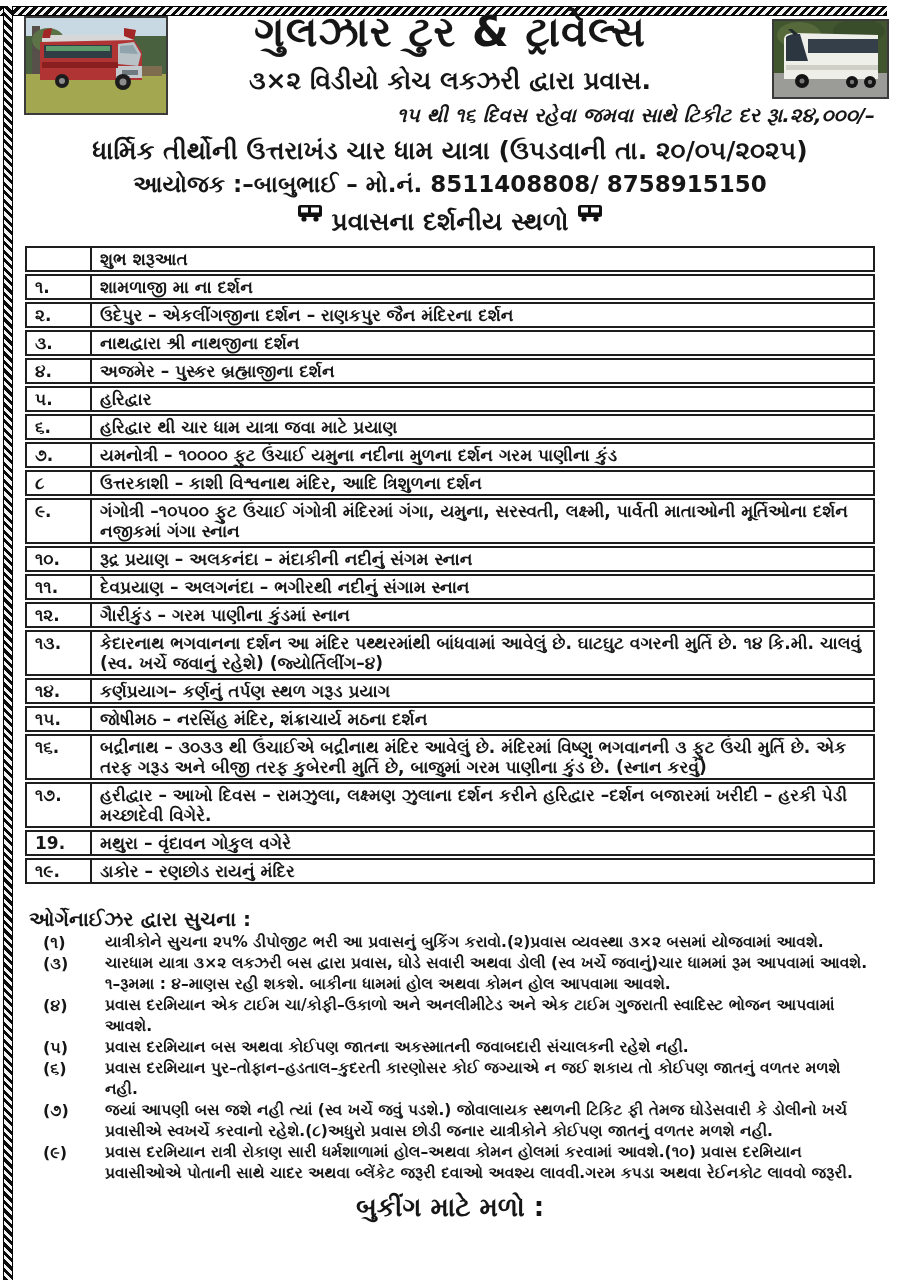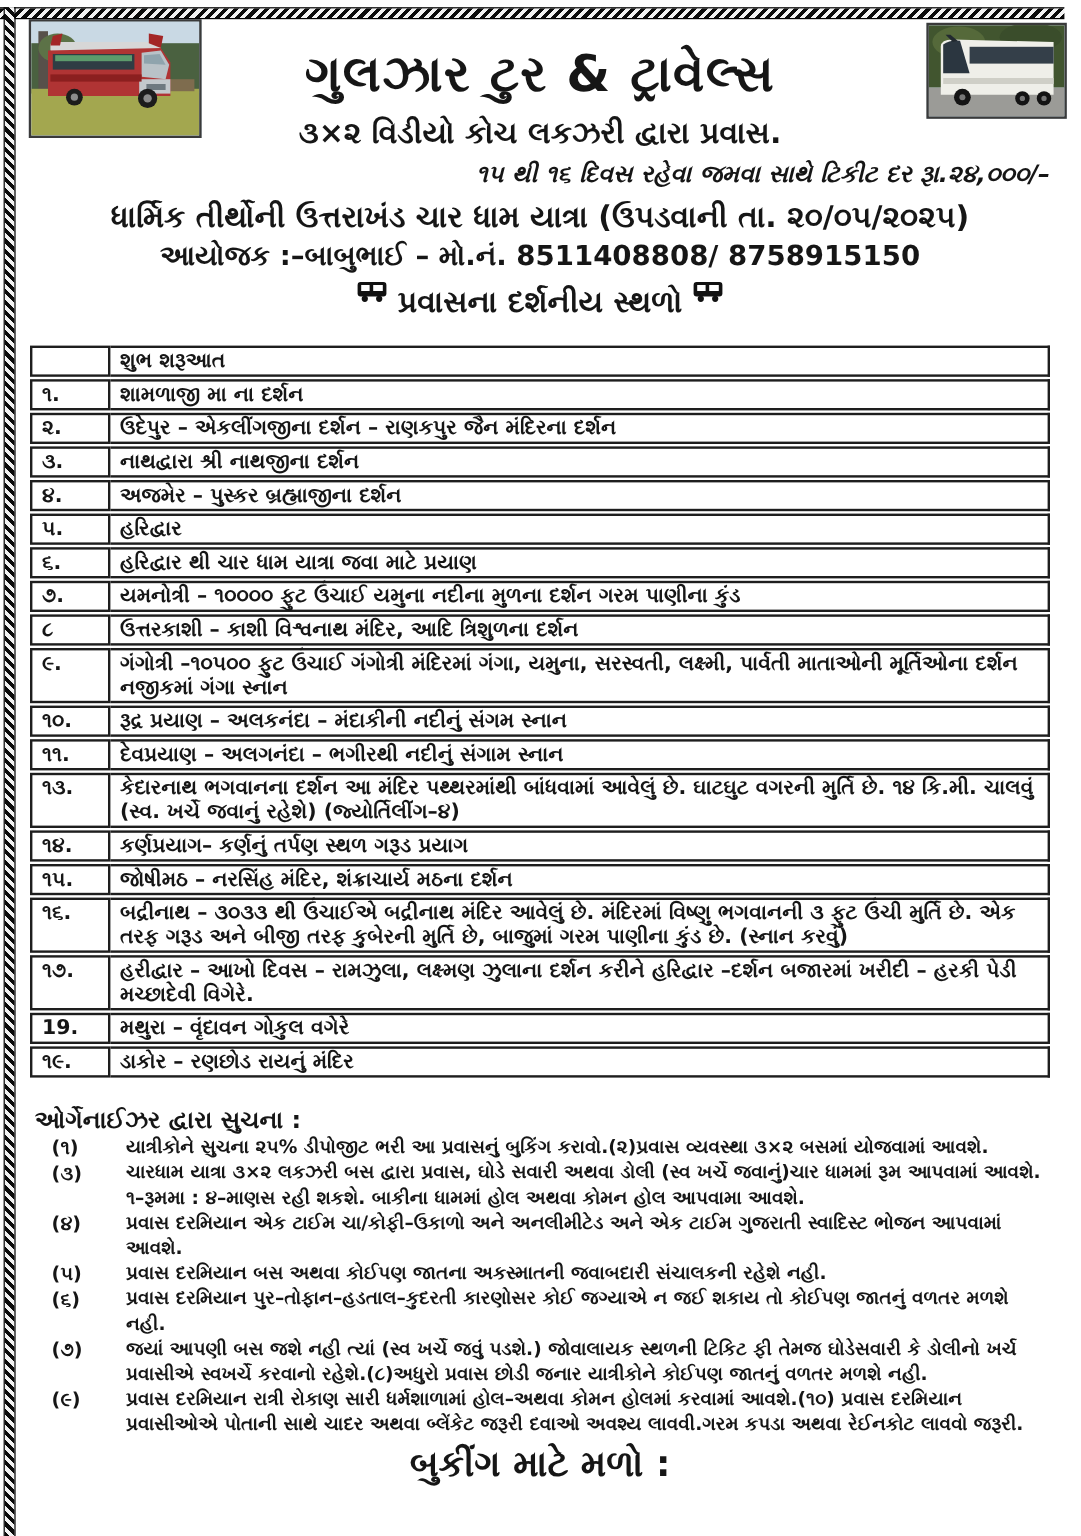--- a/index.html
+++ b/index.html
@@ -19,44 +19,44 @@
     background:repeating-linear-gradient(45deg,#0b0b0b 0 3px,#f2f2f2 3px 6px);
     border-left:1px solid #000; border-right:1px solid #000;
   }
   .photo { position:absolute; border:2px solid #3a3a3a; background:#cfe0ea; }
   .photo-left  { left:24px;  top:16px; width:144px; height:99px; }
   .photo-right { left:772px; top:19px; width:117px; height:80px; }
   .photo svg { display:block; }
 
   .content { position:absolute; left:25px; top:0; width:850px; }
 
-  .title { text-align:center; margin-top:30px; font-size:42px; line-height:64px; letter-spacing:1px; }
+  .title { text-align:center; font-size:42px; line-height:64px; letter-spacing:1px; }
   .sub1 { text-align:center; font-size:25px; line-height:34px; }
   .sub2 { text-align:right; font-size:20px; line-height:35px;font-style:italic; }
   .sub3 { text-align:center; font-size:25px; line-height:35px; }
   .org  { text-align:center; font-size:23px; line-height:32px; }
   .section-line { text-align:center; font-size:25px; line-height:36px; margin-top:4px;
                   display:flex; justify-content:center; gap:8px; }
   .bus-glyph svg { display:block; }
 
-  table.itin { width:850px; table-layout:fixed; border-collapse:separate; border-spacing:0 2px; margin-top:16px; }
+  table.itin { width:850px; table-layout:fixed; border-collapse:separate; border-spacing:0 2px; margin-top:4px; }
   table.itin td {
     border-top:2px solid #1e1e1e; border-bottom:2px solid #1e1e1e;
     font-size:17px; line-height:20px; padding:1px 8px; vertical-align:top;
   }
   td.no  { width:67px; border-left:2px solid #1e1e1e; border-right:2px solid #1e1e1e; padding-left:16px; }
   td.desc{ border-right:2px solid #1e1e1e; }
 
   .notes { margin-top:21px; }
   .notes-heading { font-size:20px; line-height:25px; margin-left:4px; }
   .note { display:flex; }
   .note-no  { flex:none; width:80px; padding-left:18px; font-size:16px; line-height:21px; }
   .note-text{ flex:1; font-size:15.5px; line-height:21px; padding-right:2px; }
 
-  .booking-heading { text-align:center; font-size:30px; line-height:34px; margin-top:6px; }
+  .booking-heading { text-align:center; font-size:26px; line-height:34px; margin-top:6px; }
 </style>
 </head>
 <body>
 
 <div class="chain-top"></div>
 <div class="chain-left"></div>
 
 <div class="photo photo-left">
   <svg width="140" height="95" viewBox="0 0 140 95" xmlns="http://www.w3.org/2000/svg">
     <rect x="0" y="0" width="140" height="60" fill="#c9d9e4"></rect>
@@ -178,20 +178,24 @@
         </tr>
         <tr>
           <td class="no">૧૦.</td>
           <td class="desc">રૂદ્ર પ્રયાણ  – અલકનંદા – મંદાકીની નદીનું સંગમ સ્નાન</td>
         </tr>
         <tr>
           <td class="no">૧૧.</td>
           <td class="desc">દેવપ્રયાણ – અલગનંદા –  ભગીરથી નદીનું સંગામ સ્નાન</td>
         </tr>
         <tr>
+          <td class="no">૧૨.</td>
+          <td class="desc">ગૈારીકુંડ – ગરમ પાણીના કુંડમાં સ્નાન</td>
+        </tr>
+        <tr>
           <td class="no">૧૩.</td>
           <td class="desc">કેદારનાથ ભગવાનના દર્શન આ મંદિર પથ્થરમાંથી બાંધવામાં આવેલું છે. ઘાટઘુટ વગરની મુર્તિ છે. ૧૪ કિ.મી. ચાલવું (સ્વ. ખર્ચે જવાનું રહેશે) (જ્યોર્તિલીંગ–૪)</td>
         </tr>
         <tr>
           <td class="no">૧૪.</td>
           <td class="desc">કર્ણપ્રયાગ– કર્ણનું તર્પણ સ્થળ ગરૂડ પ્રયાગ</td>
         </tr>
         <tr>
           <td class="no">૧૫.</td>
           <td class="desc">જોષીમઠ – નરસિંહ મંદિર, શંક્રાચાર્ય મઠના દર્શન</td>

